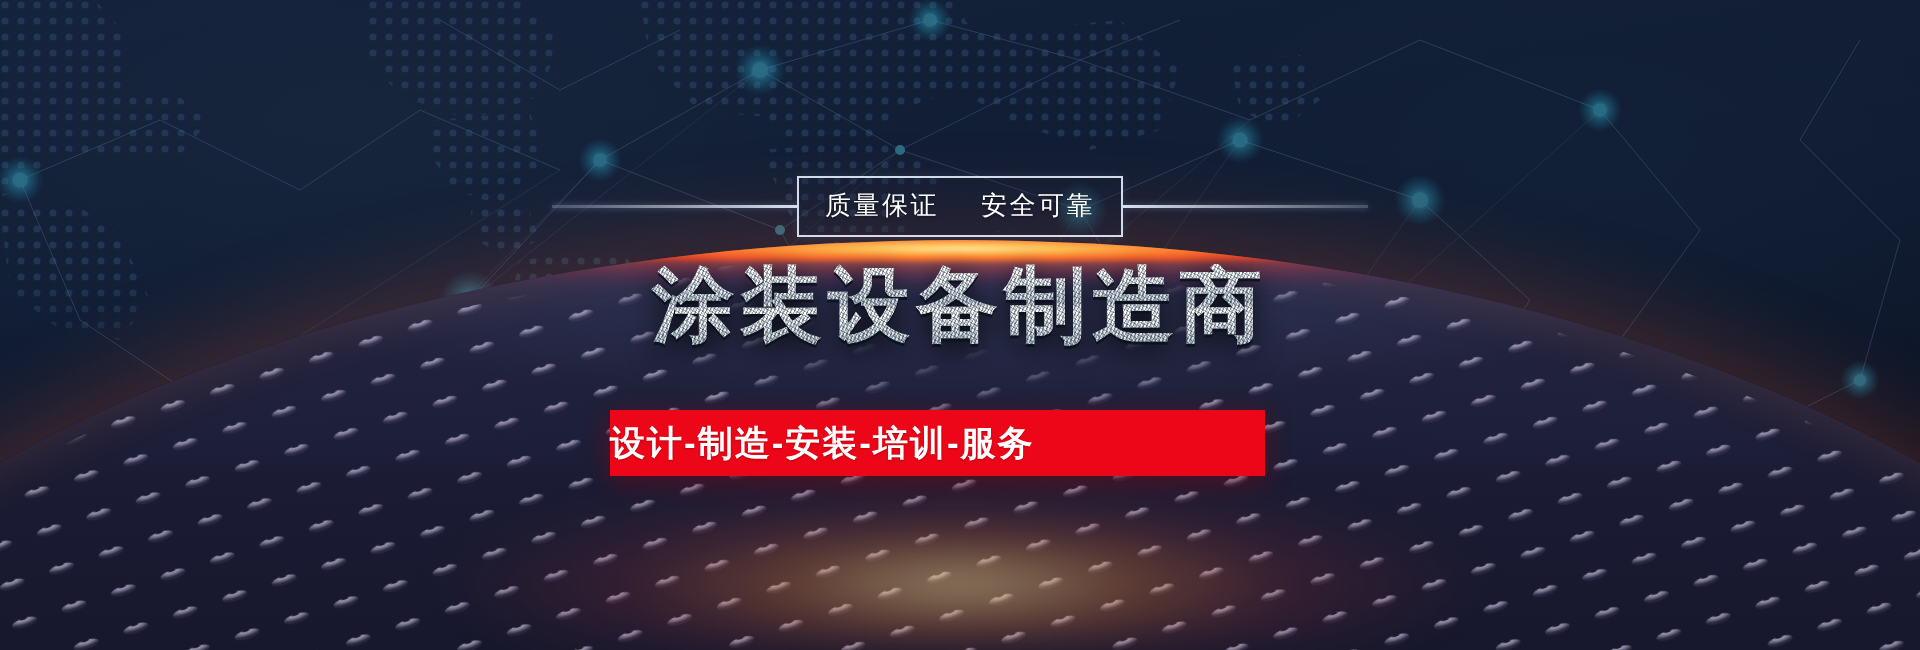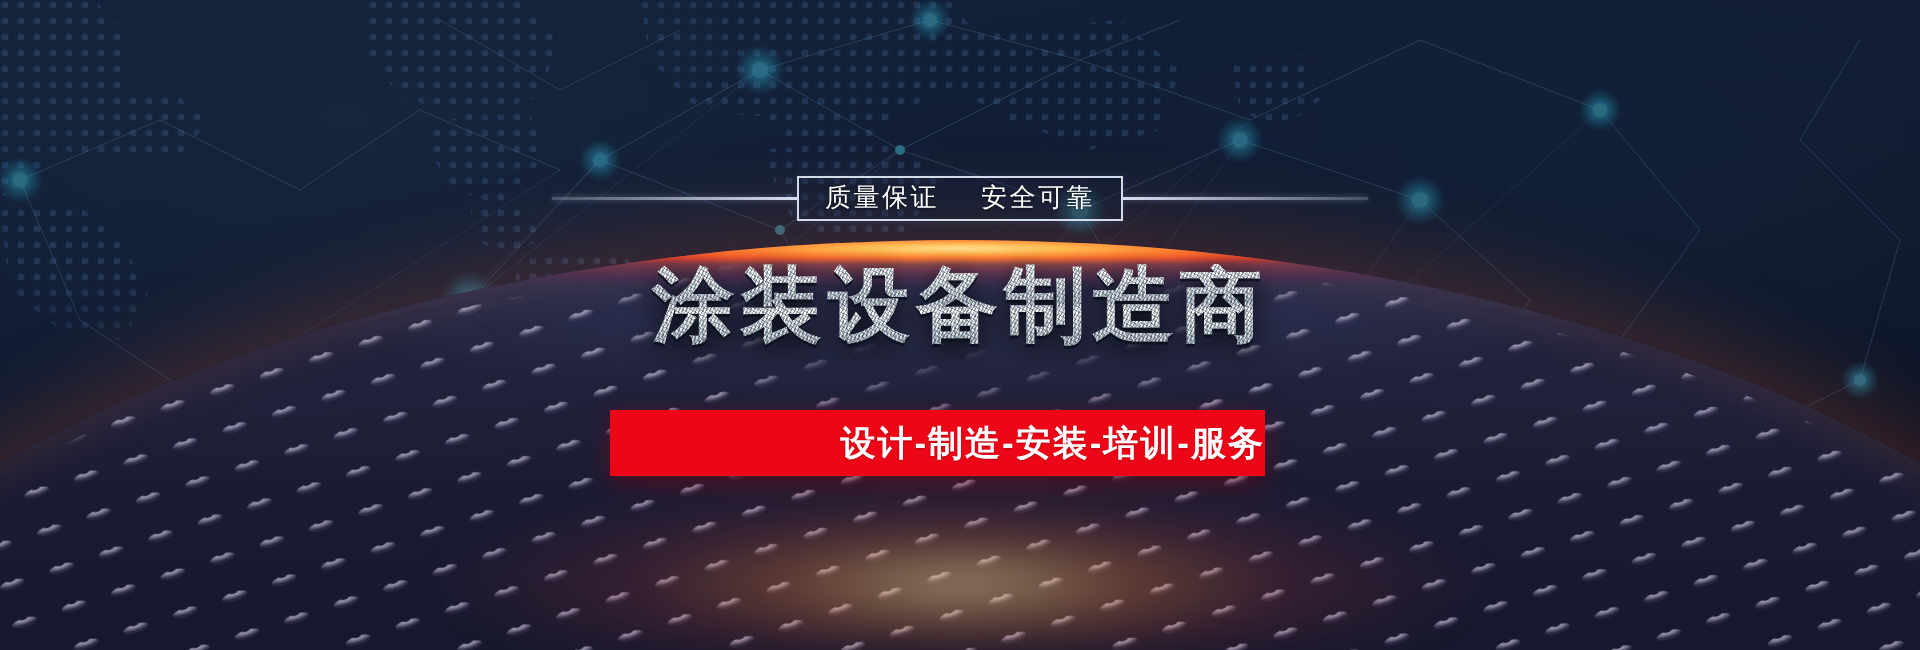--- a/index.html
+++ b/index.html
@@ -87,21 +87,21 @@
   }
   .rule{
     height:3px; width:245px;
     background:linear-gradient(90deg, rgba(220,230,245,.25), rgba(225,235,250,.95));
     box-shadow:0 0 6px rgba(180,210,255,.35);
   }
   .rule.right{ background:linear-gradient(270deg, rgba(220,230,245,.25), rgba(225,235,250,.95)); }
   .tagline-box{
     border:2px solid rgba(228,236,248,.92);
     padding:8px 26px 10px;
-    height:45px;
+    height:61px;
     display:flex; align-items:center; gap:42px;
     background:rgba(18,32,56,.28);
     box-shadow:0 0 10px rgba(150,190,255,.12);
   }
   .tagline-txt{
     color:#fff; font-size:26px; letter-spacing:2.5px; white-space:nowrap;
     text-shadow:0 1px 3px rgba(0,0,0,.55);
   }
 
   .main-title{
@@ -127,21 +127,21 @@
     text-align:center; font-size:82px; font-weight:bold; letter-spacing:6px;
     line-height:1; color:transparent; white-space:nowrap;
     -webkit-text-stroke:5px rgba(8,14,26,.8);
     z-index:-1;
   }
 
   .subbar{
     position:absolute; left:610px; top:410px;
     width:655px; height:66px;
     background:#ec0617;
-    display:flex; align-items:center; justify-content:flex-end;
+    display:flex; align-items:center; justify-content:flex-start;
     box-shadow:0 6px 26px rgba(150,0,15,.45);
   }
   .subbar-txt{
     color:#fff; font-size:35px; font-weight:bold; letter-spacing:2px; white-space:nowrap;
     text-shadow:0 1px 2px rgba(90,0,10,.35);
   }
 </style>
 </head>
 <body>
 

